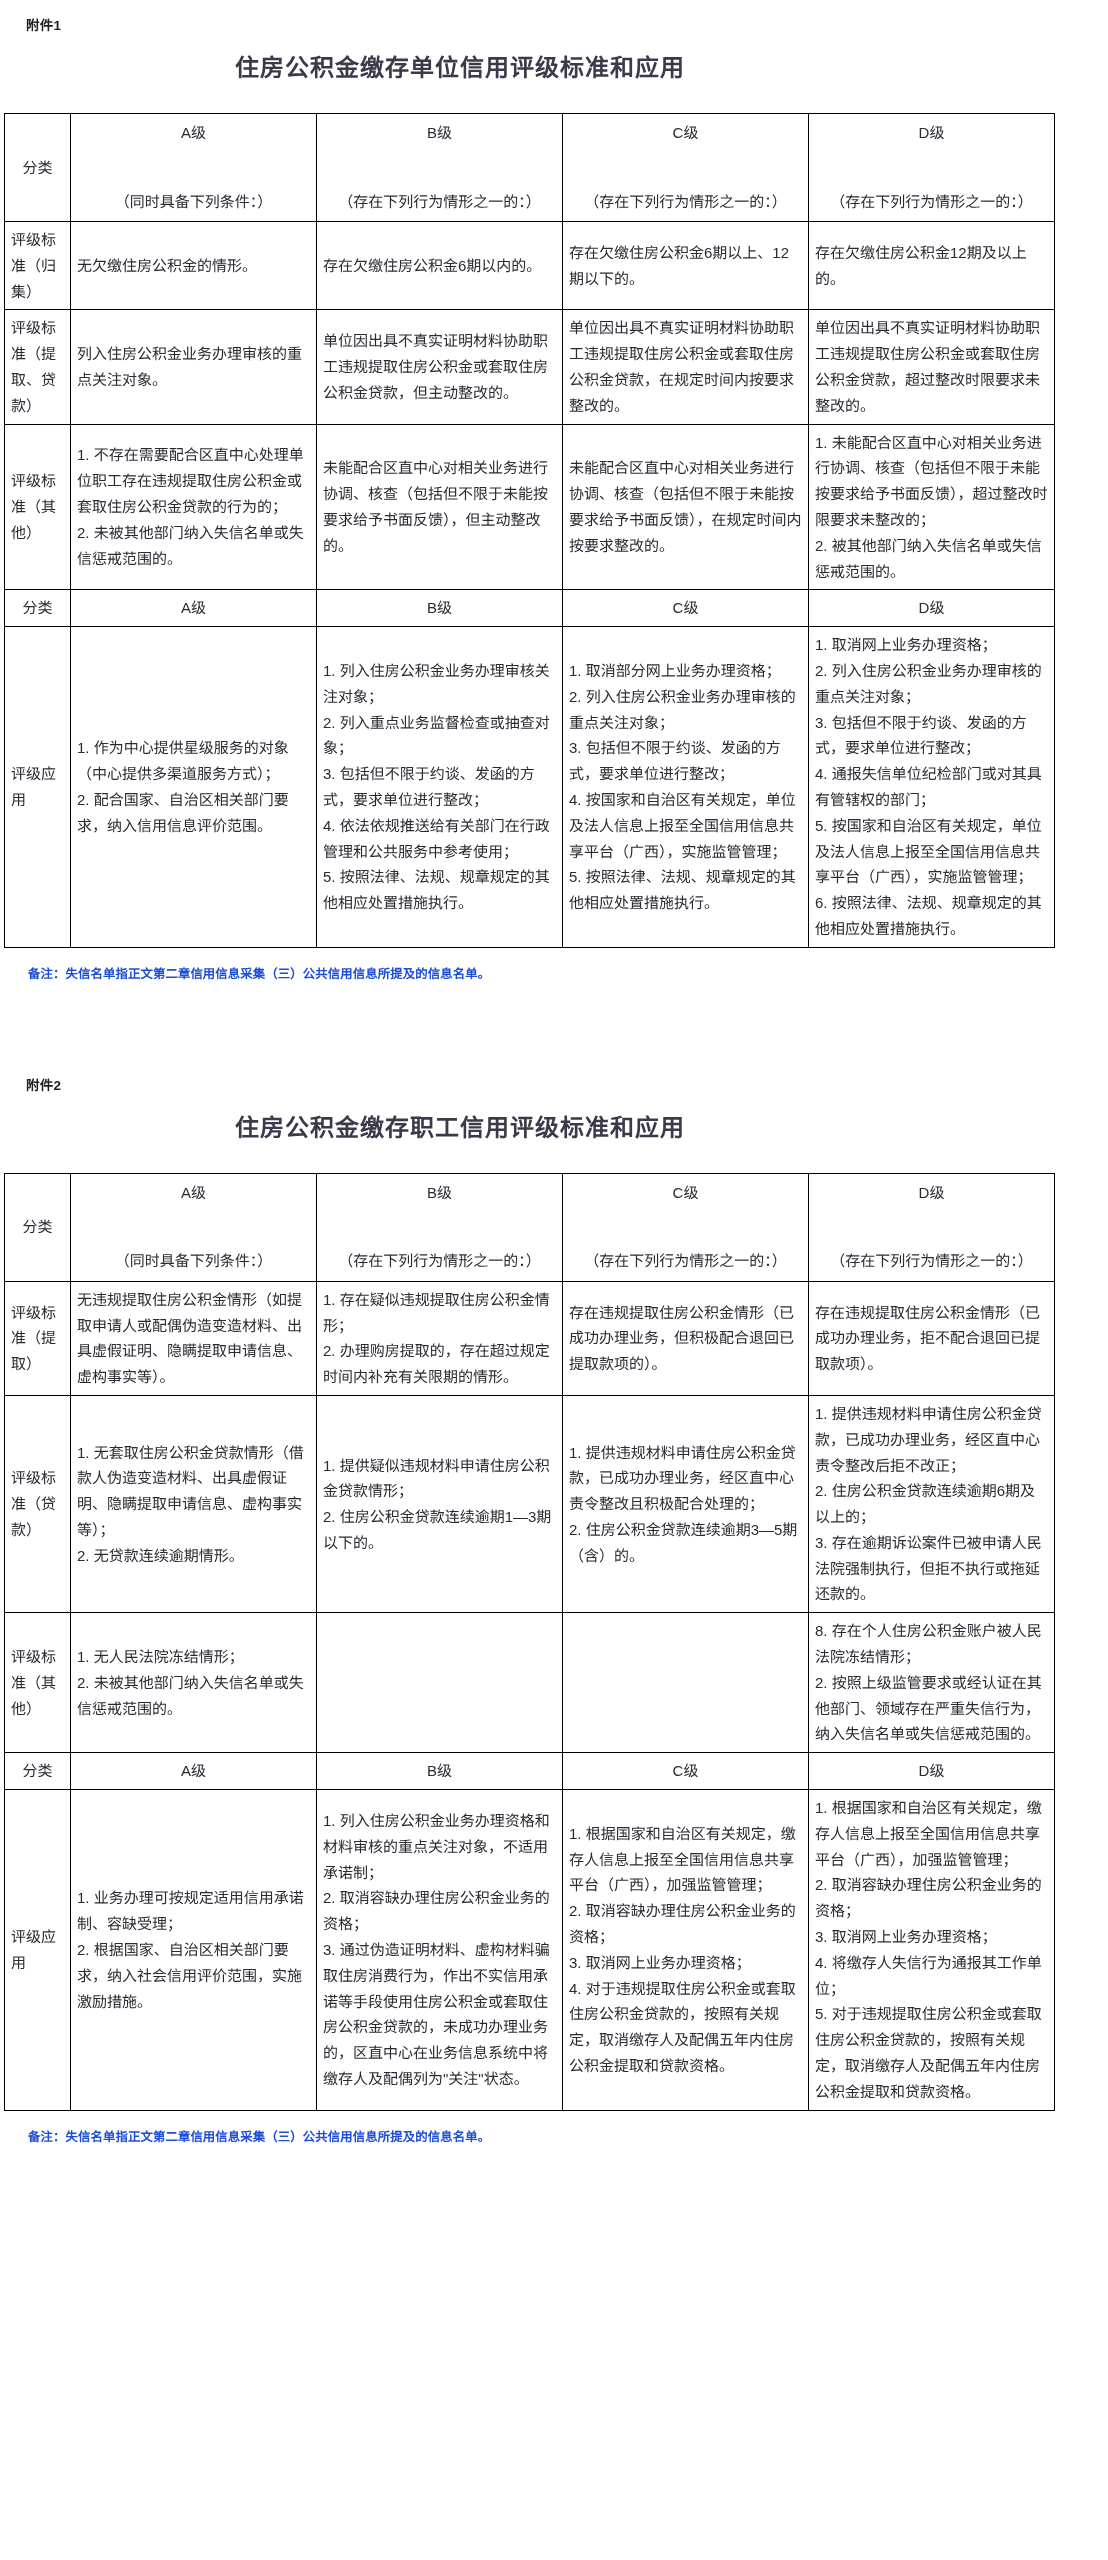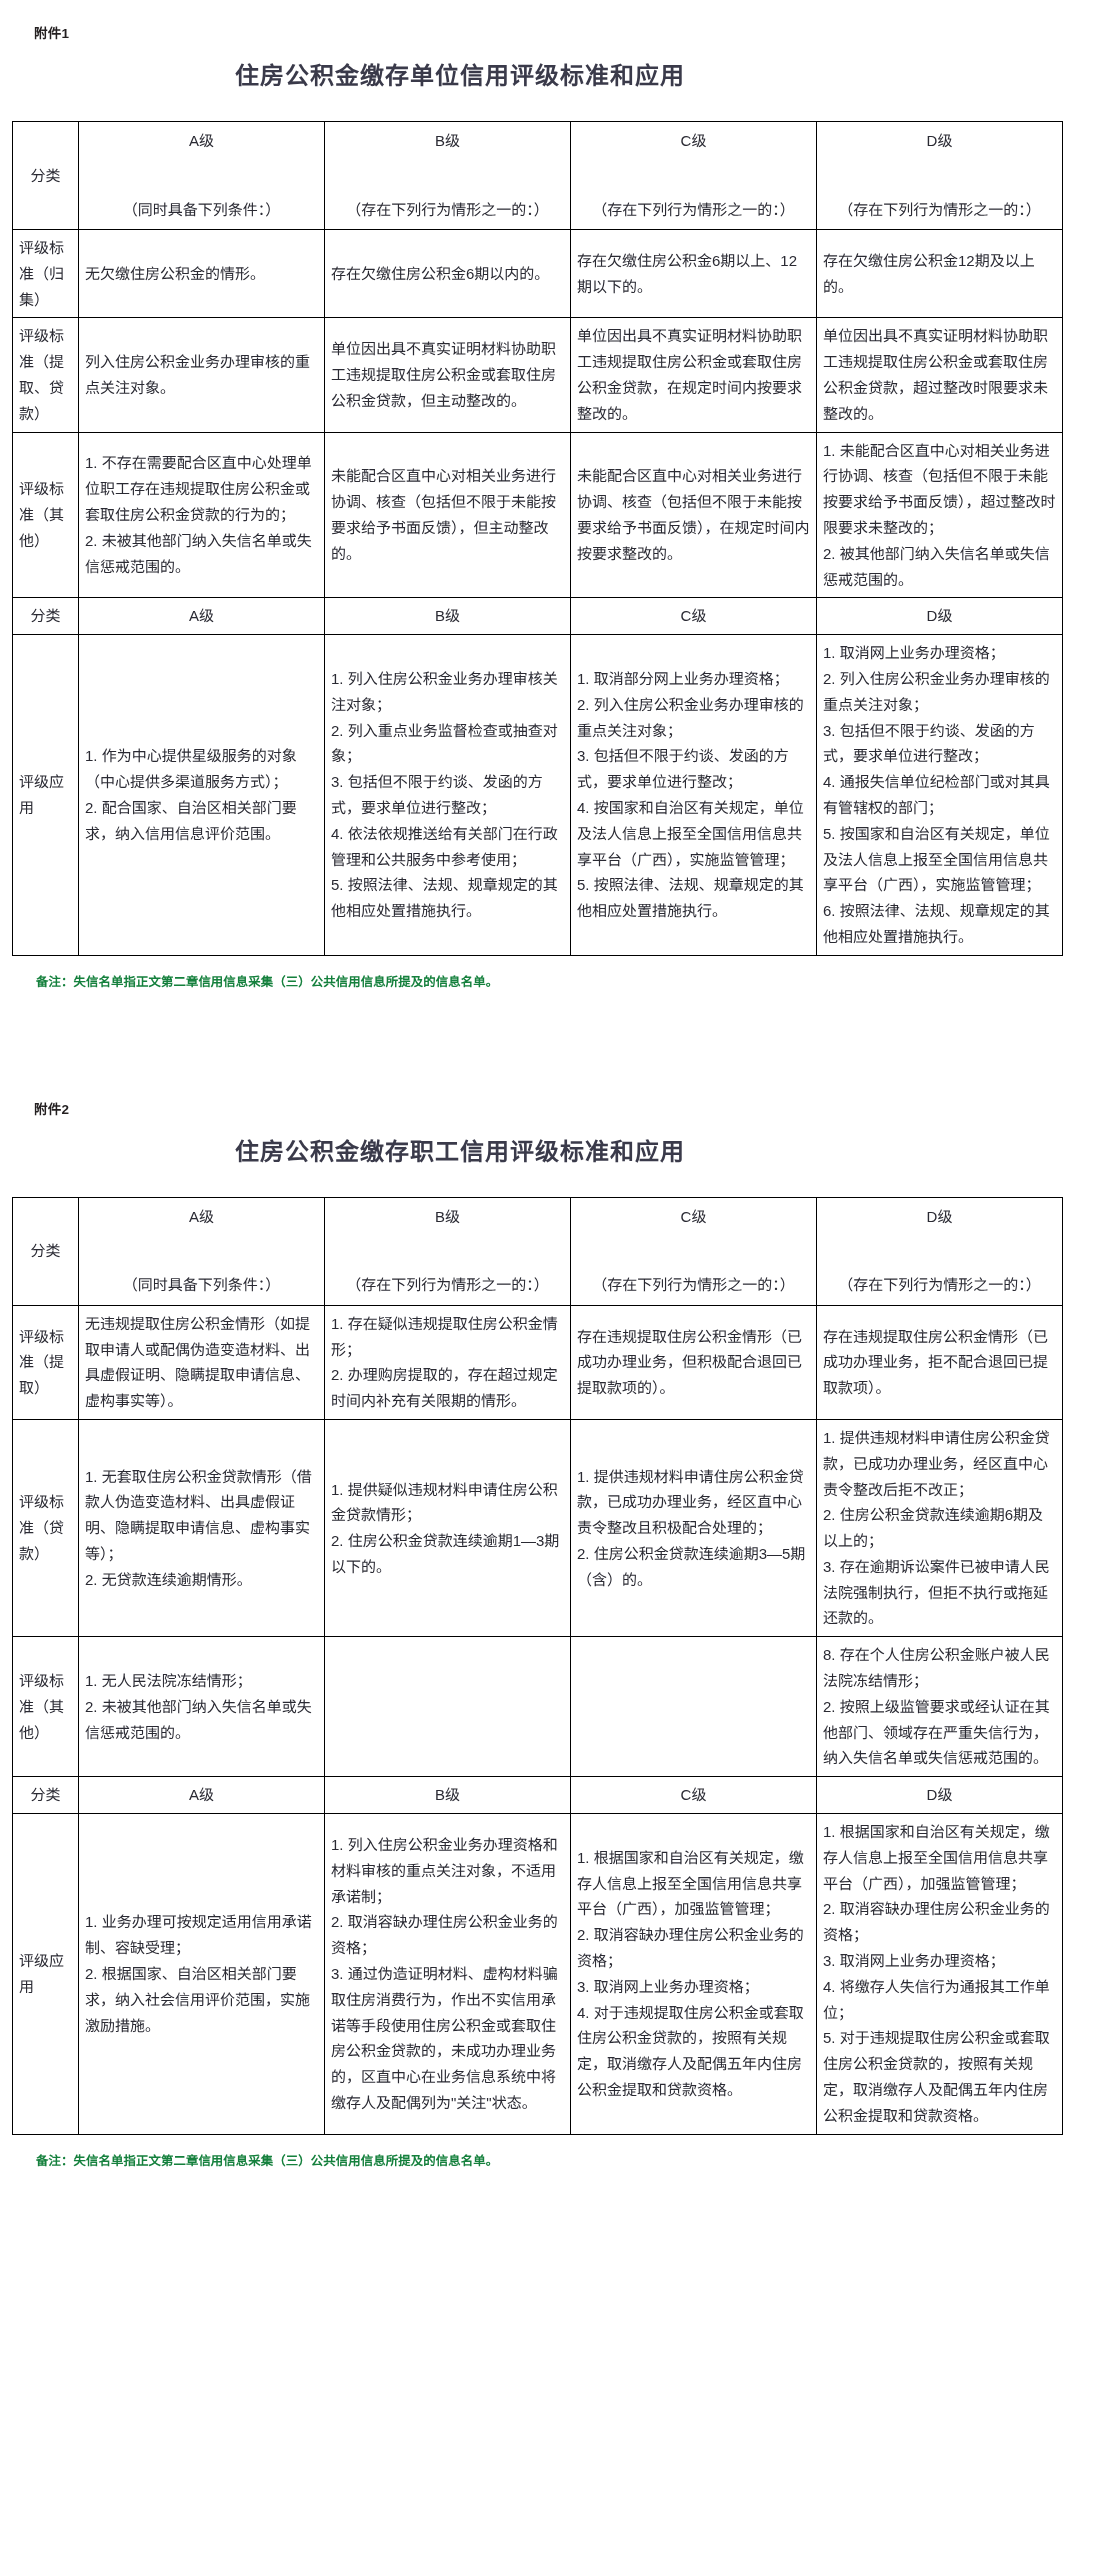--- a/index.html
+++ b/index.html
@@ -10,21 +10,21 @@
   }
   body {
     width: 1108px;
     font-family: "Liberation Serif", "DejaVu Serif", serif;
     color: #231f20;
     -webkit-font-smoothing: antialiased;
   }
   .page {
     width: 920px;
     box-sizing: border-box;
-    padding: 12px;
+    padding: 4px;
     position: relative;
   }
   .attach-label {
     font-family: "Liberation Sans", "DejaVu Sans", sans-serif;
     font-weight: bold;
     font-size: 13.5px;
     color: #231f20;
     padding-left: 22px;
     padding-top: 10px;
     letter-spacing: 0.2px;
@@ -80,21 +80,21 @@
     display: block;
     white-space: pre-line;
   }
   td.mid .cell-txt {
     display: block;
   }
   .note {
     font-family: "Liberation Sans", "DejaVu Sans", sans-serif;
     font-weight: bold;
     font-size: 12.4px;
-    color: #15803d;
+    color: #1d4ed8;
     padding-left: 24px;
     padding-top: 16px;
     letter-spacing: 0.1px;
   }
   .spacer-lg { height: 74px; }
   .spacer-md { height: 30px; }
   .t1 td { height: 0; }
   .vt { vertical-align: top; }
 </style>
 </head>

